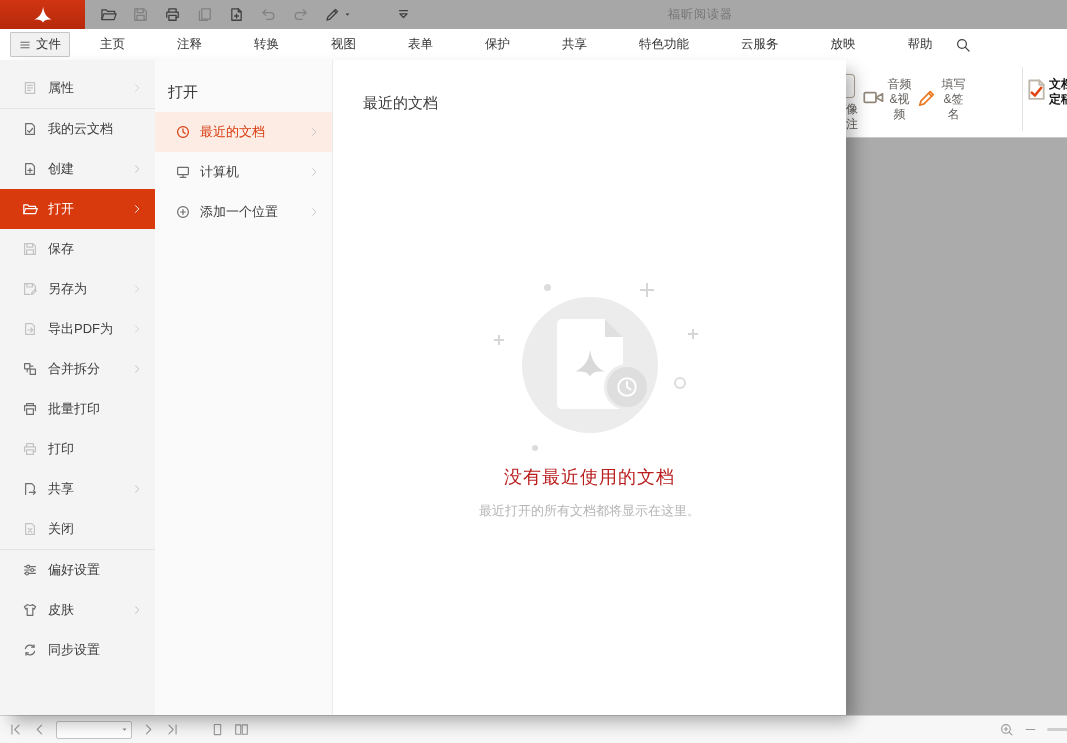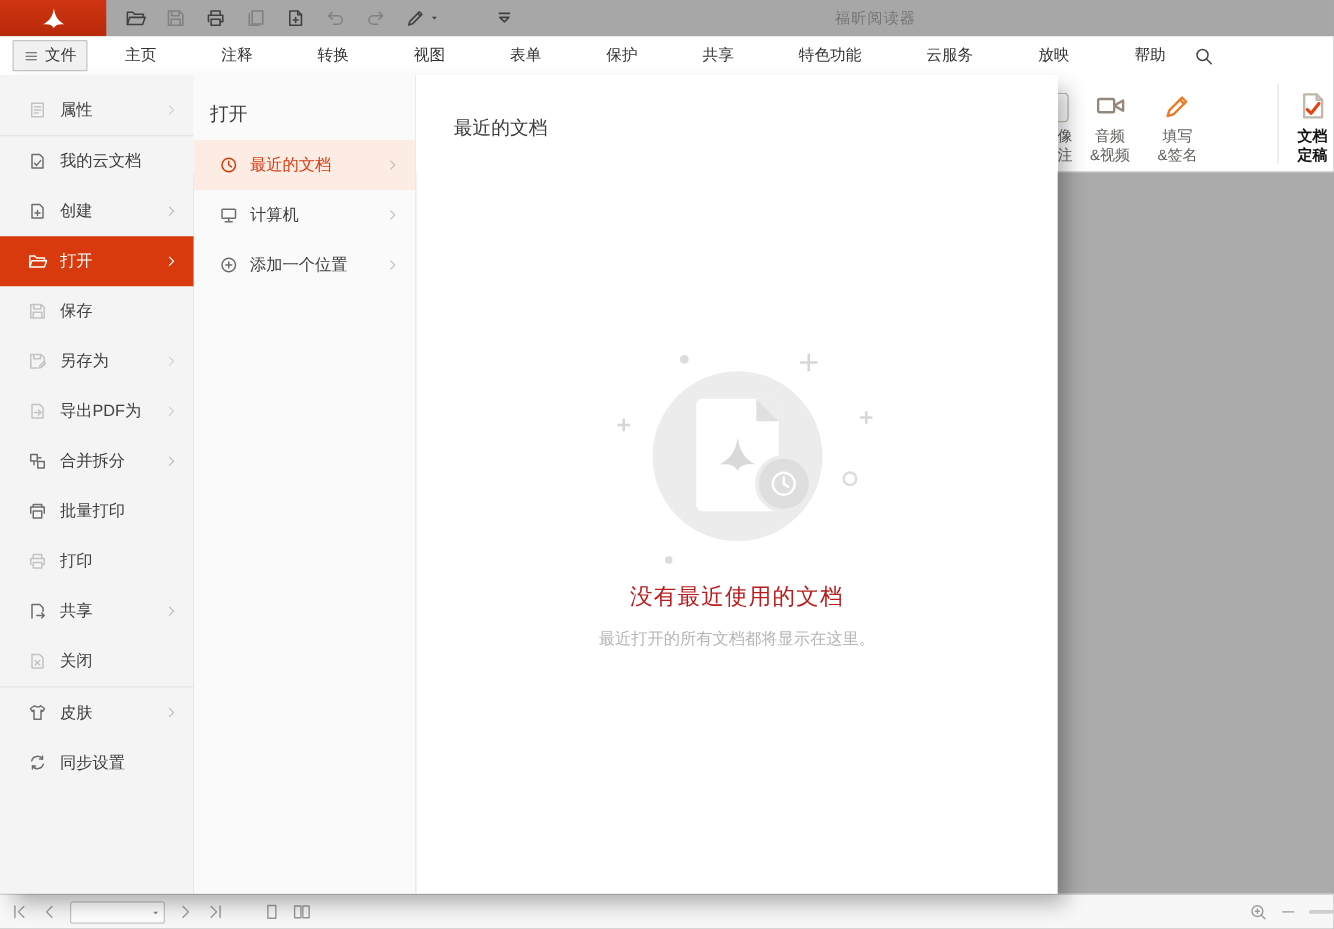--- a/index.html
+++ b/index.html
@@ -25,21 +25,21 @@
   
   .menubar{position:absolute;left:0;top:29px;right:0;height:31px;background:#ffffff;display:flex;align-items:center;z-index:5;}
   .file-btn{margin-left:10px;height:23px;padding:0 8px;background:#f1f1f1;border:1px solid #c6c6c6;border-radius:1px;display:flex;align-items:center;gap:5px;font-size:12.5px;color:#333;cursor:pointer;}
   .hamb{width:12px;height:12px;color:#555;}
   .menu-items{display:flex;gap:52px;margin-left:30px;font-size:12.5px;color:#333;}
   .menu-tab{cursor:pointer;white-space:nowrap;}
   .search-btn{width:16px;height:16px;margin-left:22px;color:#444;cursor:pointer;}
 
   
   .ribbon{position:absolute;left:0;top:60px;right:0;height:78px;background:#ffffff;border-bottom:1px solid #c9c9c9;box-sizing:border-box;}
-  .ribbon-item{position:absolute;top:12px;width:52px;display:flex;flex-direction:column;align-items:center;cursor:pointer;}
+  .ribbon-item{position:absolute;top:12px;width:52px;display:flex;flex-direction:row;align-items:center;cursor:pointer;}
   .ric{width:25px;height:25px;}
   .ric-video{color:#93887b;}
   .ric-pencil{color:#ed7a22;}
   .ric-doc-check{color:#c0b8ac;}
   .rlabel{margin-top:5px;font-size:12px;line-height:15px;color:#63605c;text-align:center;}
   .ribbon-item.emph .rlabel{color:#141414;font-weight:bold;}
   .ribbon-sep{position:absolute;left:1022px;top:7px;height:64px;width:1px;background:#e2e2e2;}
   .ribbon-partial{position:absolute;left:846px;top:12px;cursor:pointer;}
   .sliver{width:8px;height:22px;border:1.5px solid #b3a898;border-left:none;border-radius:0 4px 4px 0;margin:2px 0 4px 0;}
   .rp-label{font-size:12px;line-height:15px;color:#63605c;}
@@ -486,20 +486,31 @@
             <path d="M3.6 2.6h6.2l2.6 2.6v8.2H3.6z"></path>
             <path d="M6.2 7.4l3.6 3.6M9.8 7.4l-3.6 3.6"></path>
           </svg>
         </span>
         <span class="lbl">关闭</span>
       </div>
       <div class="fm-sep"></div>
       <div class="fm-item">
         <span class="ic">
           <svg viewBox="0 0 16 16" fill="none" stroke="currentColor" stroke-width="1.2" stroke-linecap="round" stroke-linejoin="round" style="width:100%;height:100%">
+            <path d="M2.6 4.6h10.8M2.6 8h10.8M2.6 11.4h10.8"></path>
+            <circle cx="6.2" cy="4.6" r="1.5" fill="#f4f4f4"></circle>
+            <circle cx="10.2" cy="8" r="1.5" fill="#f4f4f4"></circle>
+            <circle cx="5" cy="11.4" r="1.5" fill="#f4f4f4"></circle>
+          </svg>
+        </span>
+        <span class="lbl">偏好设置</span>
+      </div>
+      <div class="fm-item">
+        <span class="ic">
+          <svg viewBox="0 0 16 16" fill="none" stroke="currentColor" stroke-width="1.2" stroke-linecap="round" stroke-linejoin="round" style="width:100%;height:100%">
             <path d="M5.6 2.6L2.4 4.8l1.4 2.3 1.4-.9v7.2h5.6V6.2l1.4.9 1.4-2.3-3.2-2.2c-.5 1.2-3.3 1.2-4.8 0z"></path>
           </svg>
         </span>
         <span class="lbl">皮肤</span>
         <span class="chev">
           <svg viewBox="0 0 16 16" fill="none" stroke="currentColor" stroke-width="1.2" stroke-linecap="round" stroke-linejoin="round" style="width:100%;height:100%">
             <path d="M6 3.5L10.5 8 6 12.5"></path>
           </svg>
         </span>
       </div>

